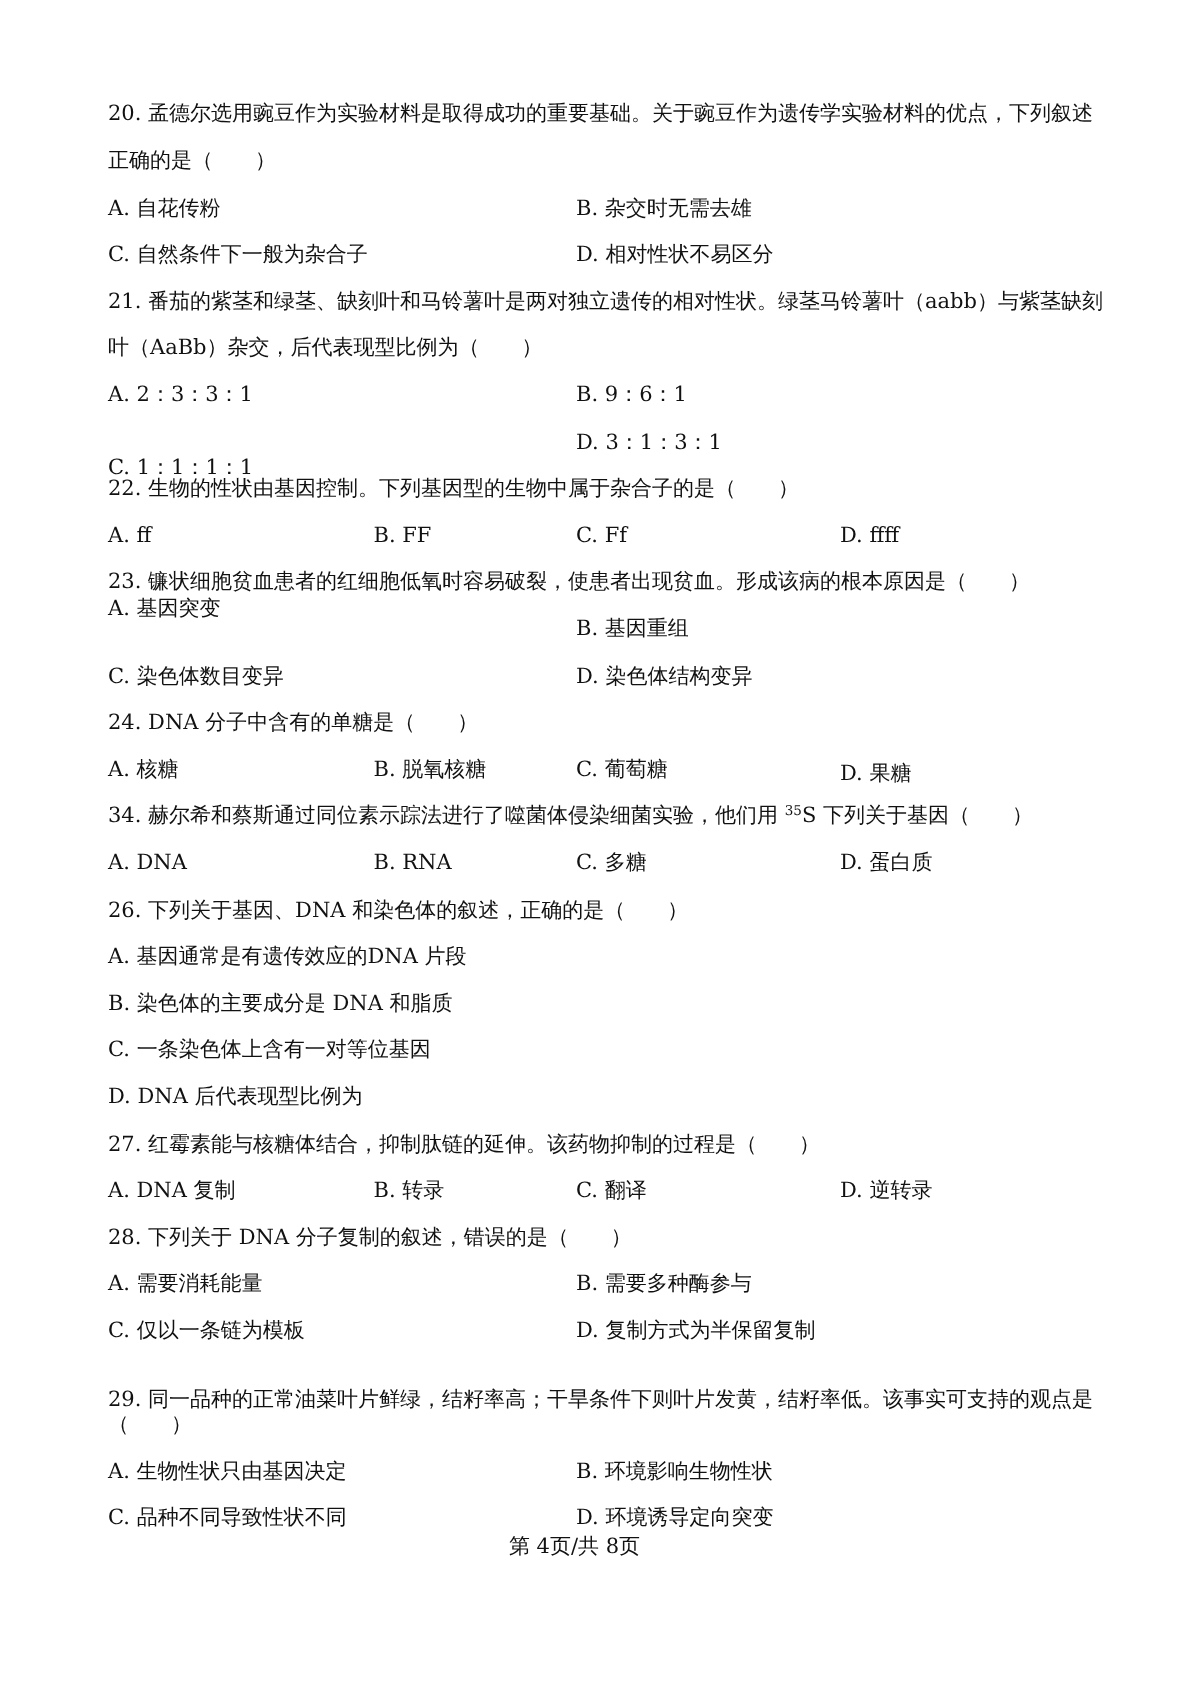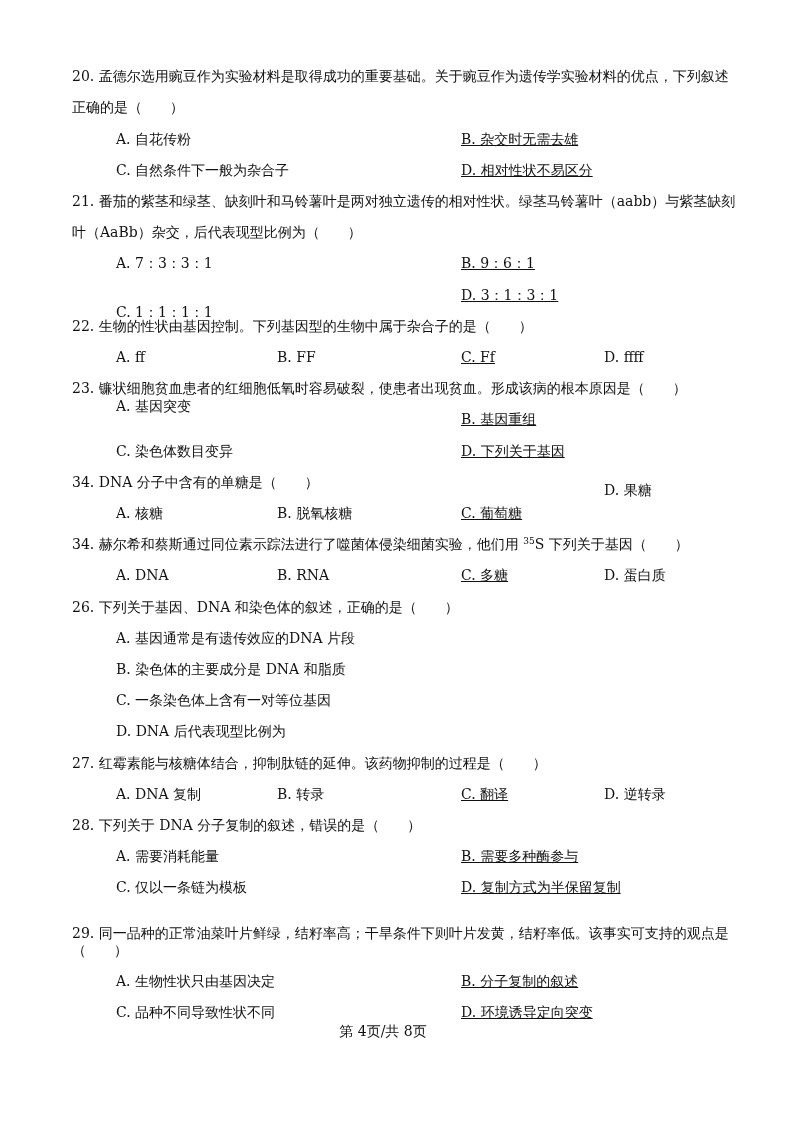--- a/index.html
+++ b/index.html
@@ -1,57 +1,57 @@
 <!DOCTYPE html>
 <html><head>
 <meta charset="utf-8">
 <style>
   html, body { margin: 0; padding: 0; background: #ffffff; }
   body { width: 793px; height: 1122px; position: relative; overflow: hidden;
          font-family: "DejaVu Serif", "Liberation Serif", serif; color: #111; }
   .line { position: absolute; left: 72px; white-space: nowrap; font-size: 14px; line-height: 20px; }
-  .opt { position: absolute; white-space: nowrap; font-size: 14px; line-height: 20px; margin-left: 44px; }
-  .c0 { left: 72px; } .c1 { left: 233px; text-align: center; } .c2 { left: 417px; text-decoration: underline; } .c3 { left: 560px; }
+  .opt { position: absolute; white-space: nowrap; font-size: 14px; line-height: 20px; }
+  .c0 { left: 72px; } .c1 { left: 249px; text-align: center; } .c2 { left: 384px; } .c3 { left: 560px; }
   .footer { position: absolute; left: 0; width: 766px; text-align: center; font-size: 14px; line-height: 20px; }
   sup { font-size: 9px; vertical-align: 5px; line-height: 0; }
 </style>
 </head>
 <body>
 
 <div class="line" style="top:66px">20. 孟德尔选用豌豆作为实验材料是取得成功的重要基础。关于豌豆作为遗传学实验材料的优点，下列叙述</div>
 <div class="line" style="top:97px">正确的是（　　）</div>
 <div class="opt c0" style="top:129px">A. 自花传粉</div>
 <div class="opt c2" style="top:129px">B. 杂交时无需去雄</div>
 <div class="opt c0" style="top:160px">C. 自然条件下一般为杂合子</div>
 <div class="opt c2" style="top:160px">D. 相对性状不易区分</div>
 
 <div class="line" style="top:191px">21. 番茄的紫茎和绿茎、缺刻叶和马铃薯叶是两对独立遗传的相对性状。绿茎马铃薯叶（aabb）与紫茎缺刻</div>
 <div class="line" style="top:222px">叶（AaBb）杂交，后代表现型比例为（　　）</div>
-<div class="opt c0" style="top:253px">A. 7：3：3：1</div>
+<div class="opt c0" style="top:253px">A. 2：3：3：1</div>
 <div class="opt c2" style="top:253px">B. 9：6：1</div>
 <div class="opt c0" style="top:302px">C. 1：1：1：1</div>
 <div class="opt c2" style="top:285px">D. 3：1：3：1</div>
 
 <div class="line" style="top:316px">22. 生物的性状由基因控制。下列基因型的生物中属于杂合子的是（　　）</div>
 <div class="opt c0" style="top:347px">A. ff</div>
 <div class="opt c1" style="top:347px">B. FF</div>
 <div class="opt c2" style="top:347px">C. Ff</div>
 <div class="opt c3" style="top:347px">D. ffff</div>
 
 <div class="line" style="top:378px">23. 镰状细胞贫血患者的红细胞低氧时容易破裂，使患者出现贫血。形成该病的根本原因是（　　）</div>
 <div class="opt c0" style="top:396px">A. 基因突变</div>
 <div class="opt c2" style="top:409px">B. 基因重组</div>
 <div class="opt c0" style="top:441px">C. 染色体数目变异</div>
-<div class="opt c2" style="top:441px">D. 下列关于基因</div>
+<div class="opt c2" style="top:441px">D. 染色体结构变异</div>
 
-<div class="line" style="top:472px">34. DNA 分子中含有的单糖是（　　）</div>
+<div class="line" style="top:472px">24. DNA 分子中含有的单糖是（　　）</div>
 <div class="opt c0" style="top:503px">A. 核糖</div>
 <div class="opt c1" style="top:503px">B. 脱氧核糖</div>
 <div class="opt c2" style="top:503px">C. 葡萄糖</div>
-<div class="opt c3" style="top:480px">D. 果糖</div>
+<div class="opt c3" style="top:506px">D. 果糖</div>
 
 <div class="line" style="top:534px"><span>34. 赫尔希和蔡斯通过同位素示踪法进行了噬菌体侵染细菌实验，他们用 </span><sup>35</sup><span>S 下列关于基因（　　）</span></div>
 <div class="opt c0" style="top:565px">A. DNA</div>
 <div class="opt c1" style="top:565px">B. RNA</div>
 <div class="opt c2" style="top:565px">C. 多糖</div>
 <div class="opt c3" style="top:565px">D. 蛋白质</div>
 
 <div class="line" style="top:597px">26. 下列关于基因、DNA 和染色体的叙述，正确的是（　　）</div>
 <div class="opt c0" style="top:628px">A. 基因通常是有遗传效应的DNA 片段</div>
 <div class="opt c0" style="top:659px">B. 染色体的主要成分是 DNA 和脂质</div>
@@ -66,17 +66,17 @@
 
 <div class="line" style="top:815px">28. 下列关于 DNA 分子复制的叙述，错误的是（　　）</div>
 <div class="opt c0" style="top:846px">A. 需要消耗能量</div>
 <div class="opt c2" style="top:846px">B. 需要多种酶参与</div>
 <div class="opt c0" style="top:877px">C. 仅以一条链为模板</div>
 <div class="opt c2" style="top:877px">D. 复制方式为半保留复制</div>
 
 <div class="line" style="top:923px">29. 同一品种的正常油菜叶片鲜绿，结籽率高；干旱条件下则叶片发黄，结籽率低。该事实可支持的观点是</div>
 <div class="line" style="top:940px">（　　）</div>
 <div class="opt c0" style="top:971px">A. 生物性状只由基因决定</div>
-<div class="opt c2" style="top:971px">B. 分子复制的叙述</div>
+<div class="opt c2" style="top:971px">B. 环境影响生物性状</div>
 <div class="opt c0" style="top:1002px">C. 品种不同导致性状不同</div>
 <div class="opt c2" style="top:1002px">D. 环境诱导定向突变</div>
 
 <div class="footer" style="top:1021px">第 4页/共 8页</div>
 
 </body></html>

